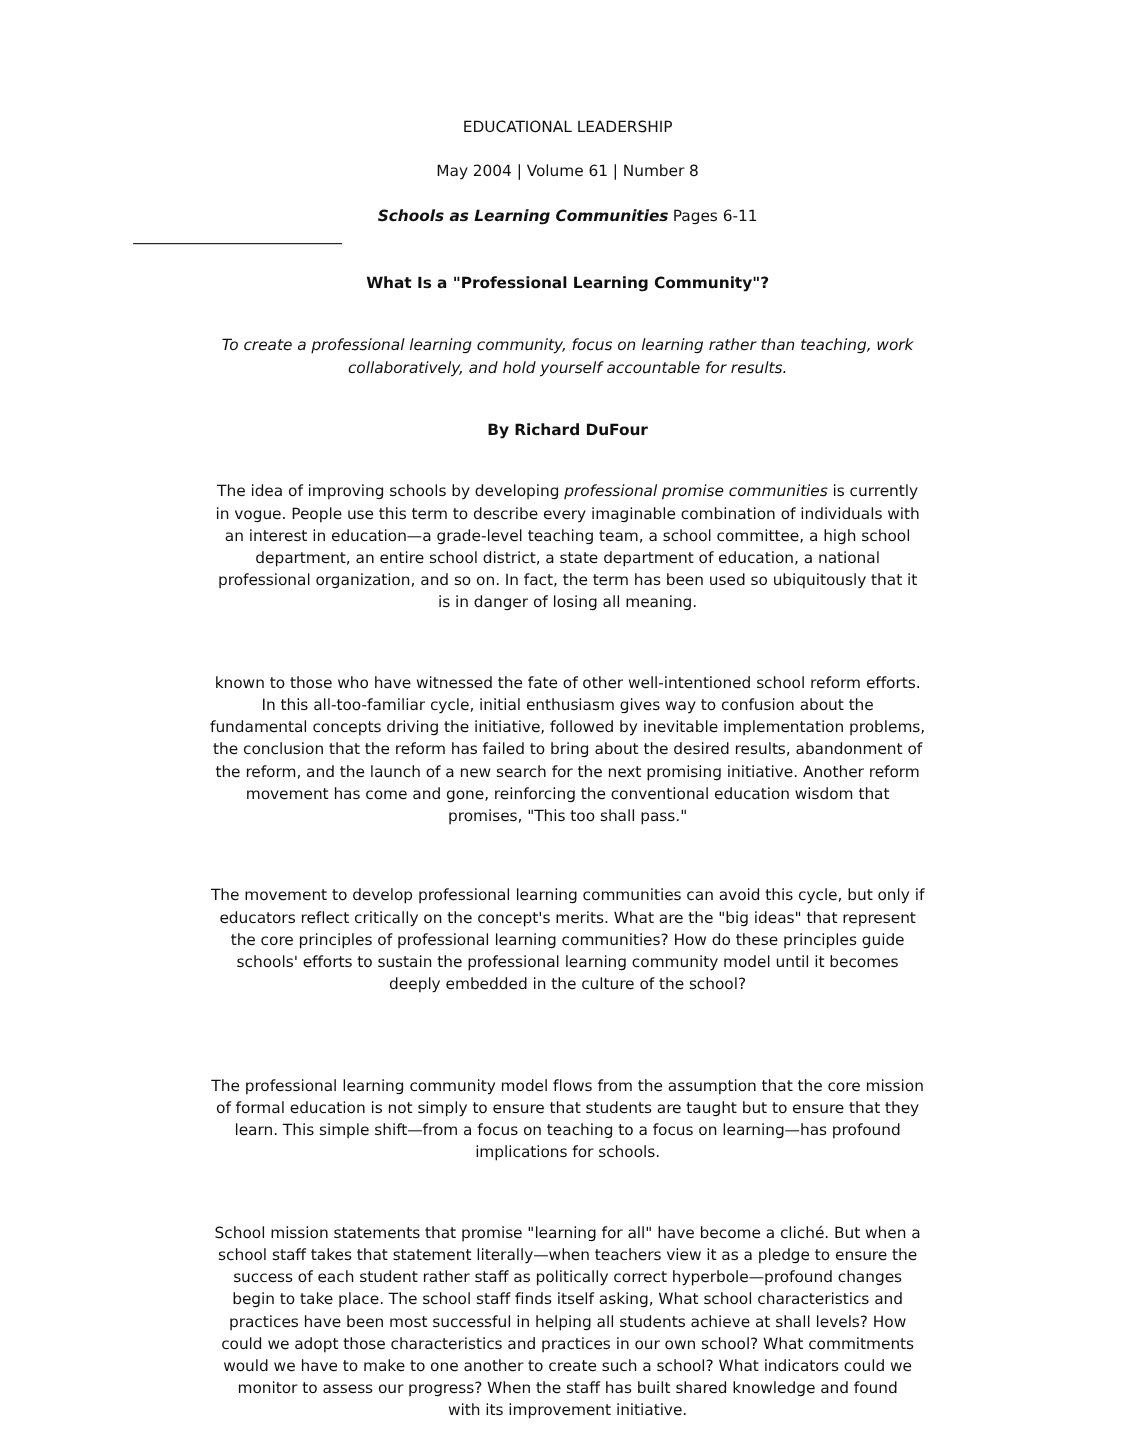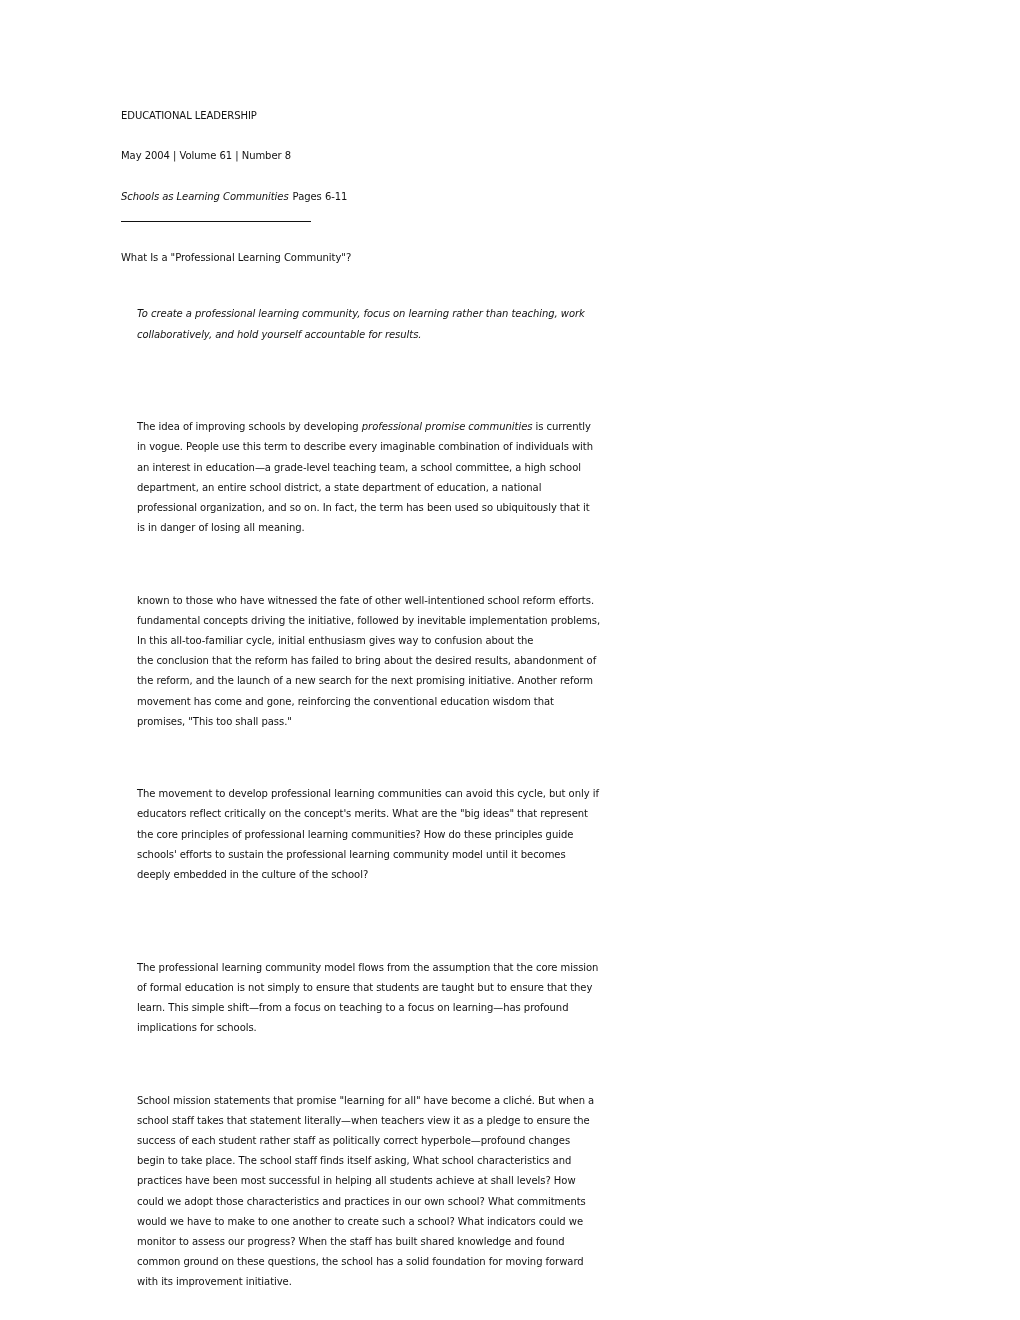--- a/index.html
+++ b/index.html
@@ -1,25 +1,26 @@
 <!DOCTYPE html>
 <html><head>
 <meta charset="utf-8">
 <style>
   html, body { margin: 0; padding: 0; background: #ffffff; }
   body { width: 1020px; height: 1320px; position: relative; overflow: hidden; color: #111111; }
   .page {
     position: absolute; left: 121px; top: 106px; width: 790px;
-    font-family: "DejaVu Sans", sans-serif; font-size: 10px; line-height: 20.2px;
+    font-family: "DejaVu Sans", sans-serif; font-size: 14px; line-height: 20.2px;
     letter-spacing: -0.05px;
+    text-align: center;
   }
   .line { display: block; white-space: nowrap; }
   p { margin: 16px; }
   .gap { height: 20.2px; }
-  .bold { font-weight: normal; }
+  .bold { font-weight: bold; }
   .italic { font-style: italic; }
   .rule { display: block; width: 190px; border-bottom: 1px solid #111; height: 14px; margin-top: 0; }
   .pages { margin-left: 4px; }
 </style>
 </head>
 <body>
 
 <div class="page">
 
   <span class="line">EDUCATIONAL LEADERSHIP</span>
@@ -32,36 +33,37 @@
 
   <span class="line bold">What Is a "Professional Learning Community"?</span>
   <div class="gap"></div>
 
   <p class="italic">
     <span class="line">To create a professional learning community, focus on learning rather than teaching, work</span>
     <span class="line">collaboratively, and hold yourself accountable for results.</span>
   </p>
   <div class="gap"></div>
 
+  <span class="line bold">By Richard DuFour</span>
   <div class="gap"></div>
 
   <p>
     <span class="line"><span>The idea of improving schools by developing </span><span class="italic">professional promise communities</span><span> is currently</span></span>
     <span class="line">in vogue. People use this term to describe every imaginable combination of individuals with</span>
     <span class="line">an interest in education—a grade-level teaching team, a school committee, a high school</span>
     <span class="line">department, an entire school district, a state department of education, a national</span>
     <span class="line">professional organization, and so on. In fact, the term has been used so ubiquitously that it</span>
     <span class="line">is in danger of losing all meaning.</span>
   </p>
   <div class="gap"></div>
 
   <p>
     <span class="line">known to those who have witnessed the fate of other well-intentioned school reform efforts.</span>
+    <span class="line">In this all-too-familiar cycle, initial enthusiasm gives way to confusion about the</span>
     <span class="line">fundamental concepts driving the initiative, followed by inevitable implementation problems,</span>
-    <span class="line">In this all-too-familiar cycle, initial enthusiasm gives way to confusion about the</span>
     <span class="line">the conclusion that the reform has failed to bring about the desired results, abandonment of</span>
     <span class="line">the reform, and the launch of a new search for the next promising initiative. Another reform</span>
     <span class="line">movement has come and gone, reinforcing the conventional education wisdom that</span>
     <span class="line">promises, "This too shall pass."</span>
   </p>
   <div class="gap"></div>
 
   <p>
     <span class="line">The movement to develop professional learning communities can avoid this cycle, but only if</span>
     <span class="line">educators reflect critically on the concept's merits. What are the "big ideas" that represent</span>
@@ -83,17 +85,16 @@
 
   <p>
     <span class="line">School mission statements that promise "learning for all" have become a cliché. But when a</span>
     <span class="line">school staff takes that statement literally—when teachers view it as a pledge to ensure the</span>
     <span class="line">success of each student rather staff as politically correct hyperbole—profound changes</span>
     <span class="line">begin to take place. The school staff finds itself asking, What school characteristics and</span>
     <span class="line">practices have been most successful in helping all students achieve at shall levels? How</span>
     <span class="line">could we adopt those characteristics and practices in our own school? What commitments</span>
     <span class="line">would we have to make to one another to create such a school? What indicators could we</span>
     <span class="line">monitor to assess our progress? When the staff has built shared knowledge and found</span>
-    <span class="line">common ground on these questions, the school has a solid foundation for moving forward</span>
     <span class="line">with its improvement initiative.</span>
   </p>
 
 </div>
 
 </body></html>

